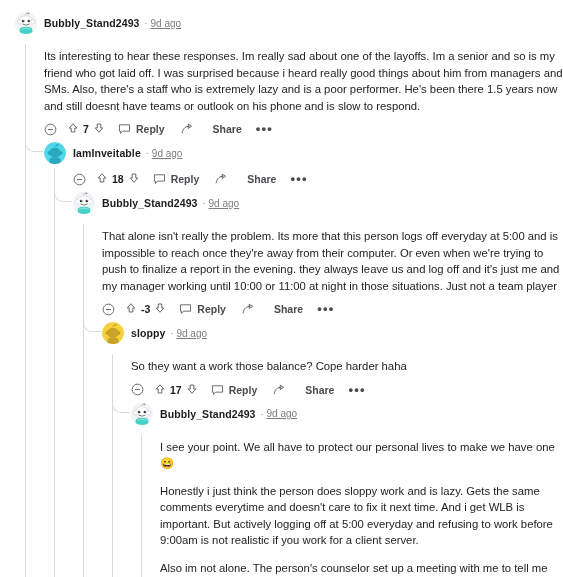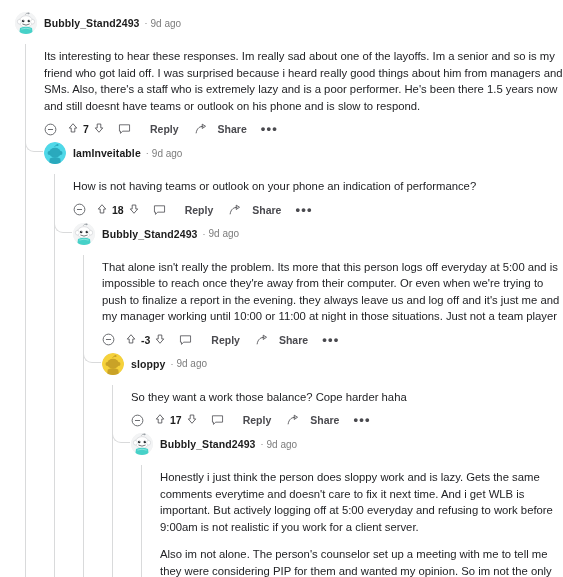--- a/index.html
+++ b/index.html
@@ -57,20 +57,21 @@
   }
   .dot {
     color: #7c7c7c;
     font-size: 9px;
     margin: 0 3px 0 5px;
   }
   .age {
     font-size: 10px;
     color: #7c7c7c;
     white-space: nowrap;
+    text-decoration: underline;
   }
 
   .cbody {
     font-size: 11.3px;
     line-height: 16.5px;
     color: #222326;
     padding-top: 4px;
     margin-top: 10px;
   }
   .cbody p { margin: 0 0 11px 0; }
@@ -88,22 +89,22 @@
     align-items: center;
     font-size: 10.5px;
     font-weight: bold;
     color: #4a4a4f;
     white-space: nowrap;
   }
   .act svg { display: block; }
   .collapse { margin-right: 10px; }
   .votegrp { display: flex; align-items: center; gap: 4px; margin-right: 13px; }
   .score { font-size: 10.5px; font-weight: bold; color: #1c1c1c; min-width: 6px; text-align: center; }
-  .reply { margin-right: 16px; gap: 19px; justify-content: space-between; }
-  .share { margin-right: 14px; gap: 10px; justify-content: flex-end; }
+  .reply { margin-right: 16px; gap: 5px; justify-content: space-between; }
+  .share { margin-right: 14px; gap: 19px; justify-content: flex-end; }
   .more { letter-spacing: 1.2px; font-size: 13px; line-height: 6px; color: #4a4a4f; }
 </style>
 </head>
 <body>
 
 <div id="root">
     <div class="comment" style="margin-left: 15px; padding-left: 0px; margin-top: 12px;">
       <div class="chead">
         <div class="avatar">
           <svg viewBox="0 0 44 44">
@@ -179,23 +180,20 @@
                   <ellipse cx="33.4" cy="21.8" rx="3.5" ry="4" fill="#2aa9bd"></ellipse>
                   <path d="M11.5 33 q10.5-5 21 0 l1.3 11 H10.2 Z" fill="#2aa9bd"></path>
                 </svg>
               </div>
               <span class="uname">IamInveitable</span>
               <span class="dot">·</span>
               <span class="age">9d ago</span>
             </div>
             <div class="cinner" style="padding-left: 29px; position: relative;">
               <div class="threadline" style="left: 10px;"></div>
-              <div class="cbody">
-                <p>How is not having teams or outlook on your phone an indication of performance?</p>
-              </div>
               <div class="actions">
                 <span class="act collapse">
                   <svg viewBox="0 0 16 16" width="13" height="13" aria-hidden="true">
                     <circle cx="8" cy="8" r="6.6" fill="none" stroke="#585a5e" stroke-width="1.1"></circle>
                     <line x1="4.9" y1="8" x2="11.1" y2="8" stroke="#585a5e" stroke-width="1.1"></line>
                   </svg>
                 </span>
                 <div class="votegrp">
                   <span><svg viewBox="0 0 16 16" width="12" height="12" aria-hidden="true">
                       <path d="M8 2.3 L13 8.1 H10.4 V13.3 H5.6 V8.1 H3 Z" fill="none" stroke="#4a4a4f" stroke-width="1.1" stroke-linejoin="round"></path>
@@ -366,20 +364,21 @@
                                     <path d="M12.6 34.2 q9.4-3.6 18.8 0" stroke="#ffffff" stroke-width="1.4" fill="none" opacity=".55"></path>
                                   </svg>
                                 </div>
                                 <span class="uname">Bubbly_Stand2493</span>
                                 <span class="dot">·</span>
                                 <span class="age">9d ago</span>
                               </div>
                               <div class="cinner" style="padding-left: 29px; position: relative;">
                                 <div class="threadline" style="left: 10px;"></div>
                                 <div class="cbody">
+                                  <p>I see your point. We all have to protect our personal lives to make we have one😄</p>
                                   <p>Honestly i just think the person does sloppy work and is lazy. Gets the same comments everytime and doesn't care to fix it next time. And i get WLB is important. But actively logging off at 5:00 everyday and refusing to work before 9:00am is not realistic if you work for a client server.</p>
                                   <p>Also im not alone. The person's counselor set up a meeting with me to tell me they were considering PIP for them and wanted my opinion. So im not the only one who's noticed.</p>
                                 </div>
                                 <div class="childhost" style="position: relative;"></div>
                               </div>
                               <div class="elbow" style="left: -19px; top: -3px;"></div>
                             </div>
                           </div>
                         </div>
                         <div class="elbow" style="left: -19px; top: -3px;"></div>

